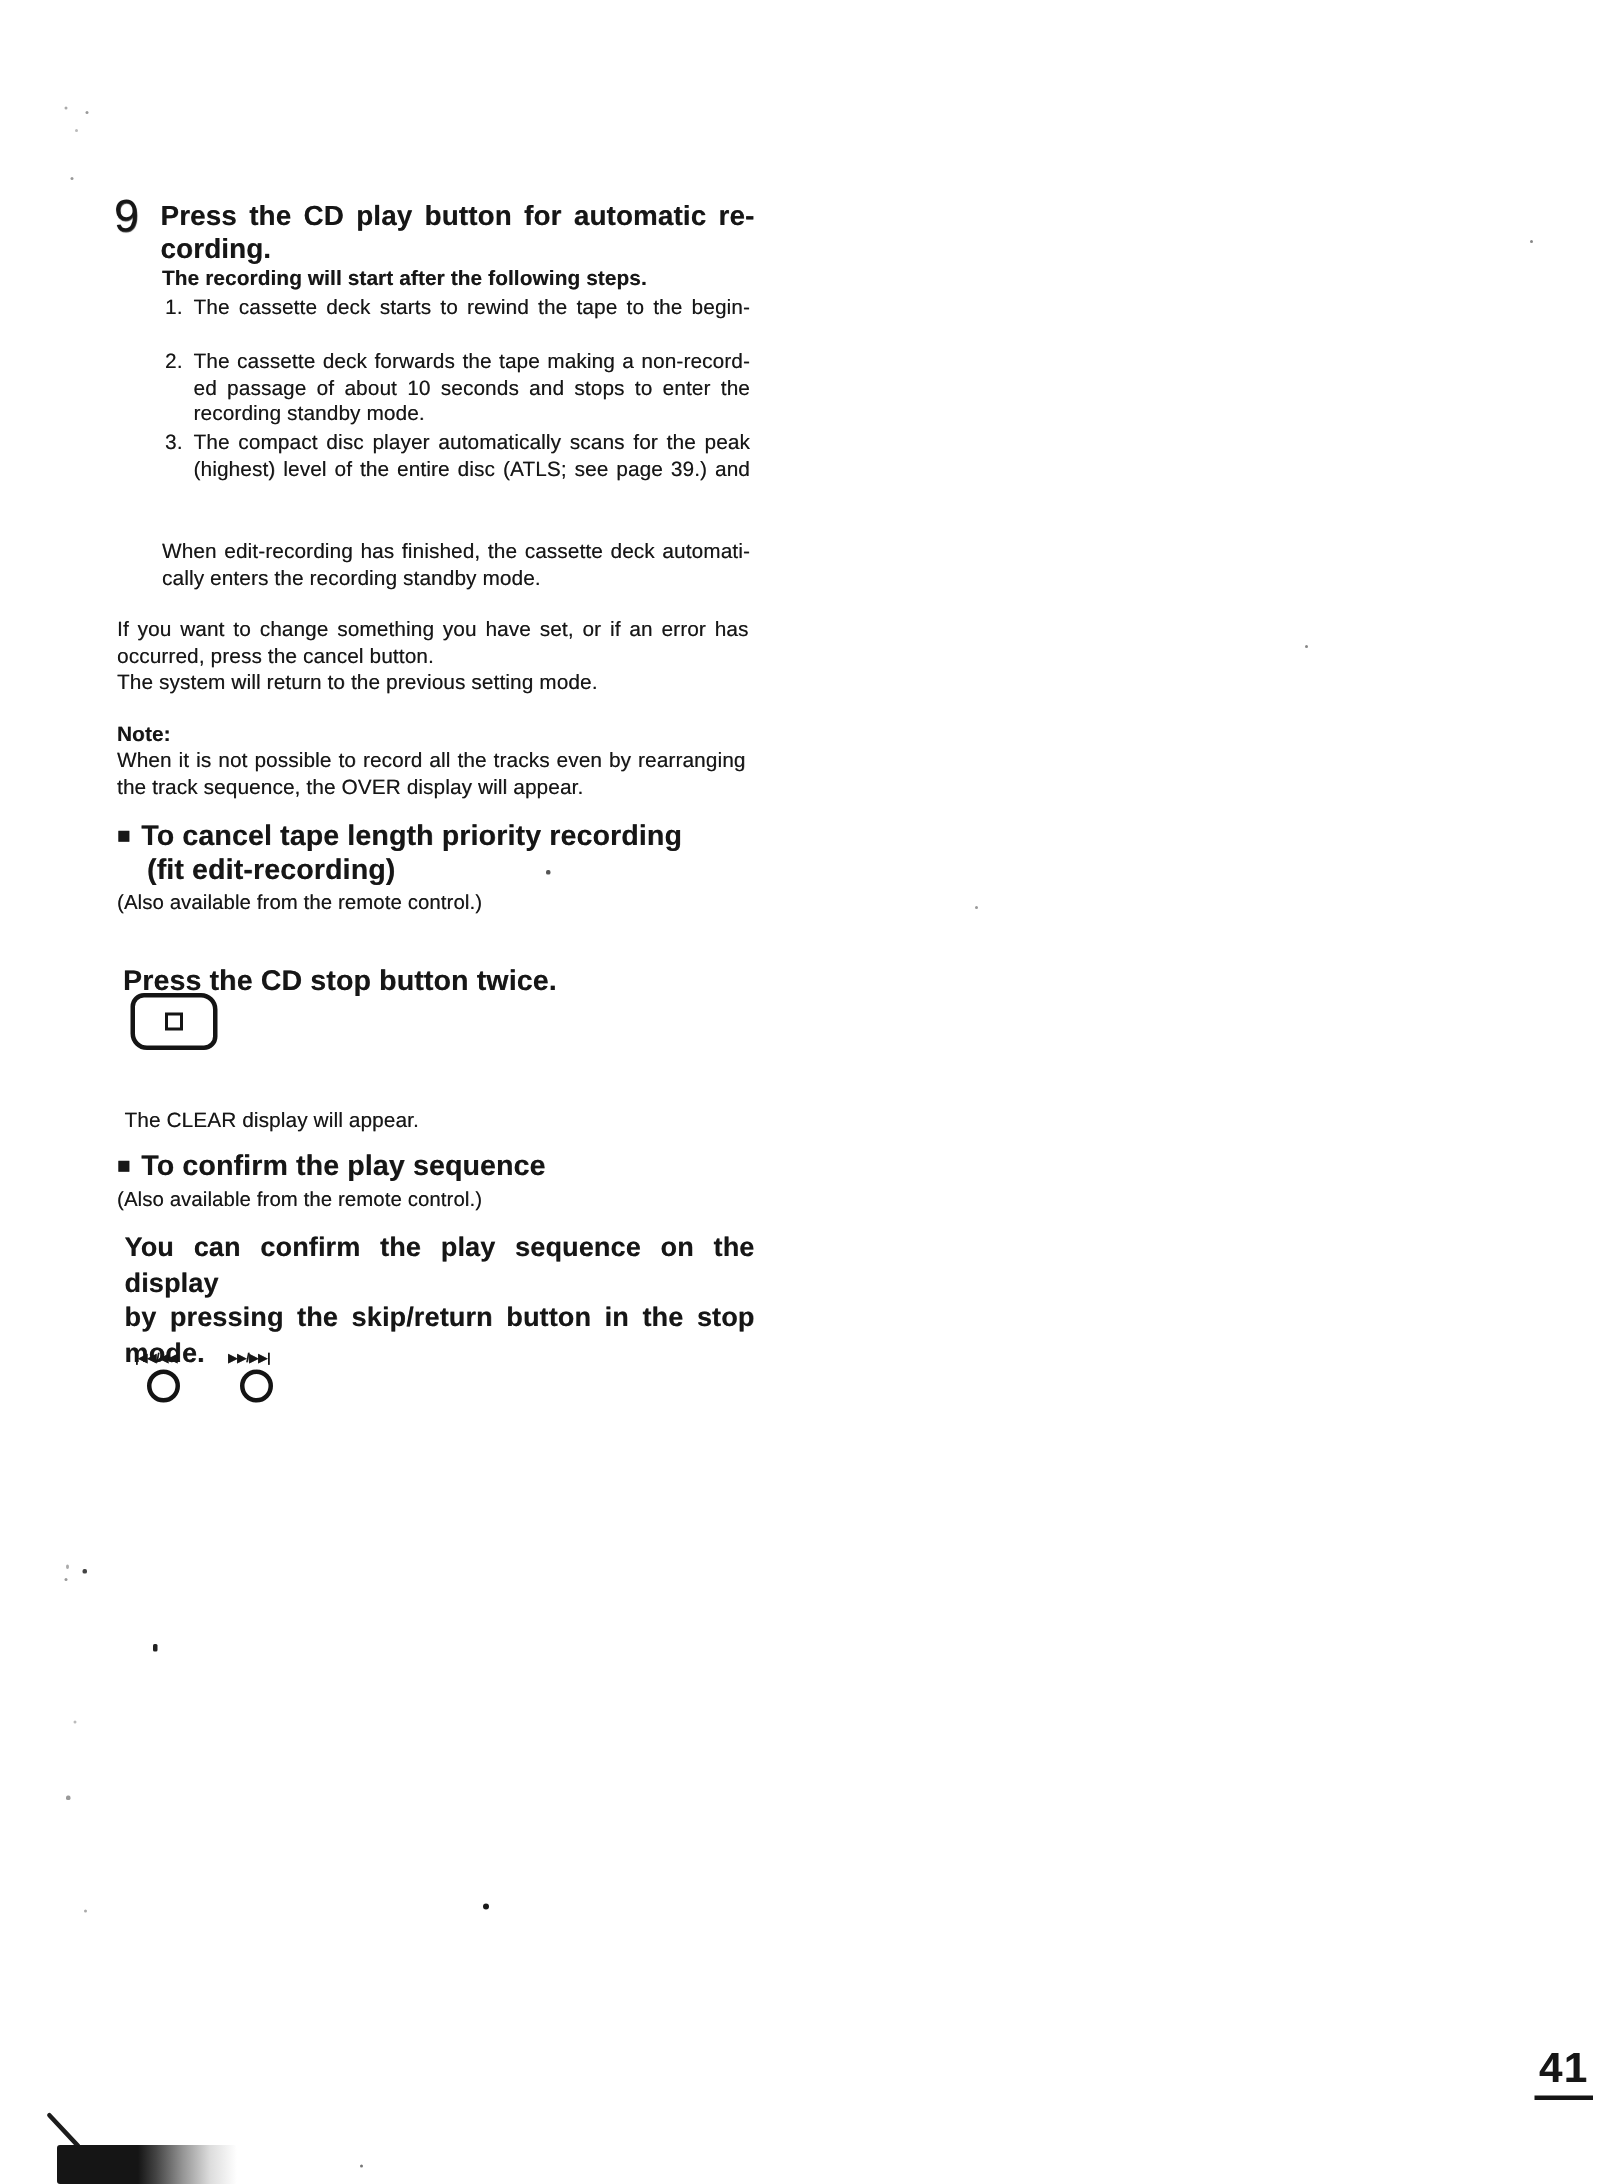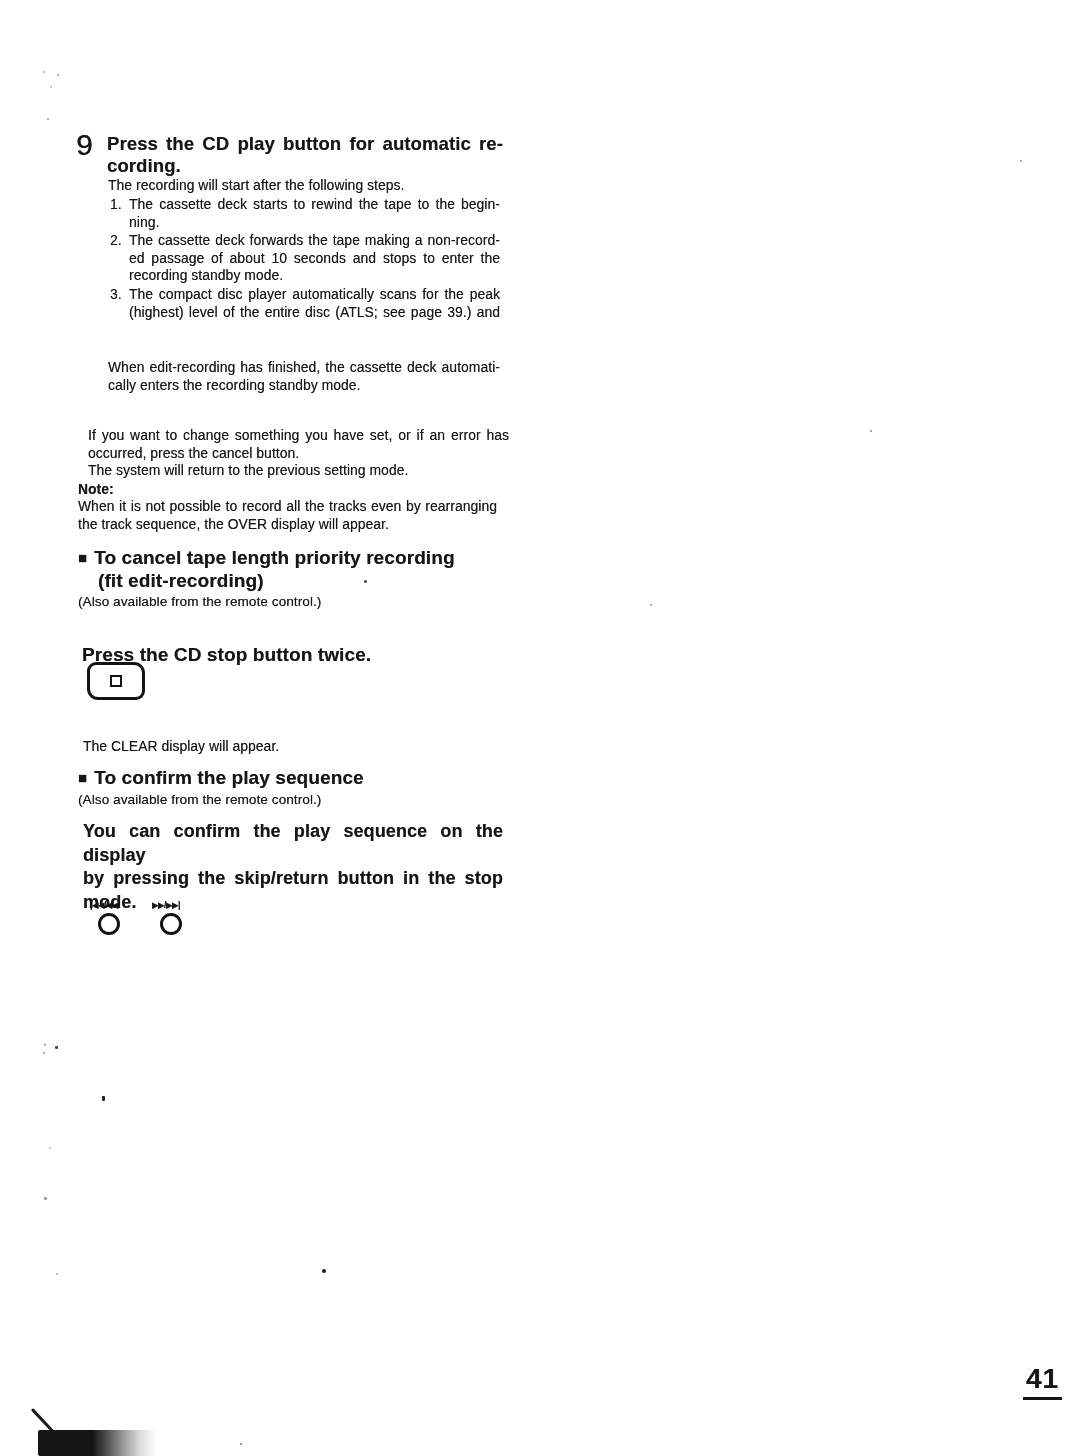--- a/index.html
+++ b/index.html
@@ -68,27 +68,26 @@
 
 <div class="page">
 
   <div class="abs step-num" style="left:76px;top:128px;">9</div>
 
   <div class="abs step-heading" style="left:107px;top:133px;width:396px;">
     <span class="line j">Press the CD play button for automatic re-</span>
     <span class="line">cording.</span>
   </div>
 
-  <div class="abs body-text" style="left:108px;top:177px;width:392px;">The recording will start after the following steps.</div>
+  <div class="abs body-text" style="left:108px;top:177px;width:392px;font-weight:bold;">The recording will start after the following steps.</div>
 
   <div class="list-item body-text" style="left:110px;top:196px;">
     <span class="li-num">1.</span>
     <div class="li-lines">
       <span class="line j">The cassette deck starts to rewind the tape to the begin-</span>
-      <span class="line">ning.</span>
     </div>
   </div>
 
   <div class="list-item body-text" style="left:110px;top:232px;">
     <span class="li-num">2.</span>
     <div class="li-lines">
       <span class="line j">The cassette deck forwards the tape making a non-record-</span>
       <span class="line j">ed passage of about 10 seconds and stops to enter the</span>
       <span class="line">recording standby mode.</span>
     </div>
@@ -100,21 +99,21 @@
       <span class="line j">The compact disc player automatically scans for the peak</span>
       <span class="line j">(highest) level of the entire disc (ATLS; see page 39.) and</span>
     </div>
   </div>
 
   <div class="abs body-text" style="left:108px;top:359px;width:392px;">
     <span class="line j">When edit-recording has finished, the cassette deck automati-</span>
     <span class="line">cally enters the recording standby mode.</span>
   </div>
 
-  <div class="abs body-text" style="left:78px;top:427px;width:421px;margin-left:10px;">
+  <div class="abs body-text" style="left:78px;top:411px;width:421px;">
     <span class="line j">If you want to change something you have set, or if an error has</span>
     <span class="line">occurred, press the cancel button.</span>
     <span class="line">The system will return to the previous setting mode.</span>
   </div>
 
   <div class="abs body-text bold" style="left:78px;top:481px;">Note:</div>
   <div class="abs body-text" style="left:78px;top:498px;width:419px;">
     <span class="line j">When it is not possible to record all the tracks even by rearranging</span>
     <span class="line">the track sequence, the OVER display will appear.</span>
   </div>

